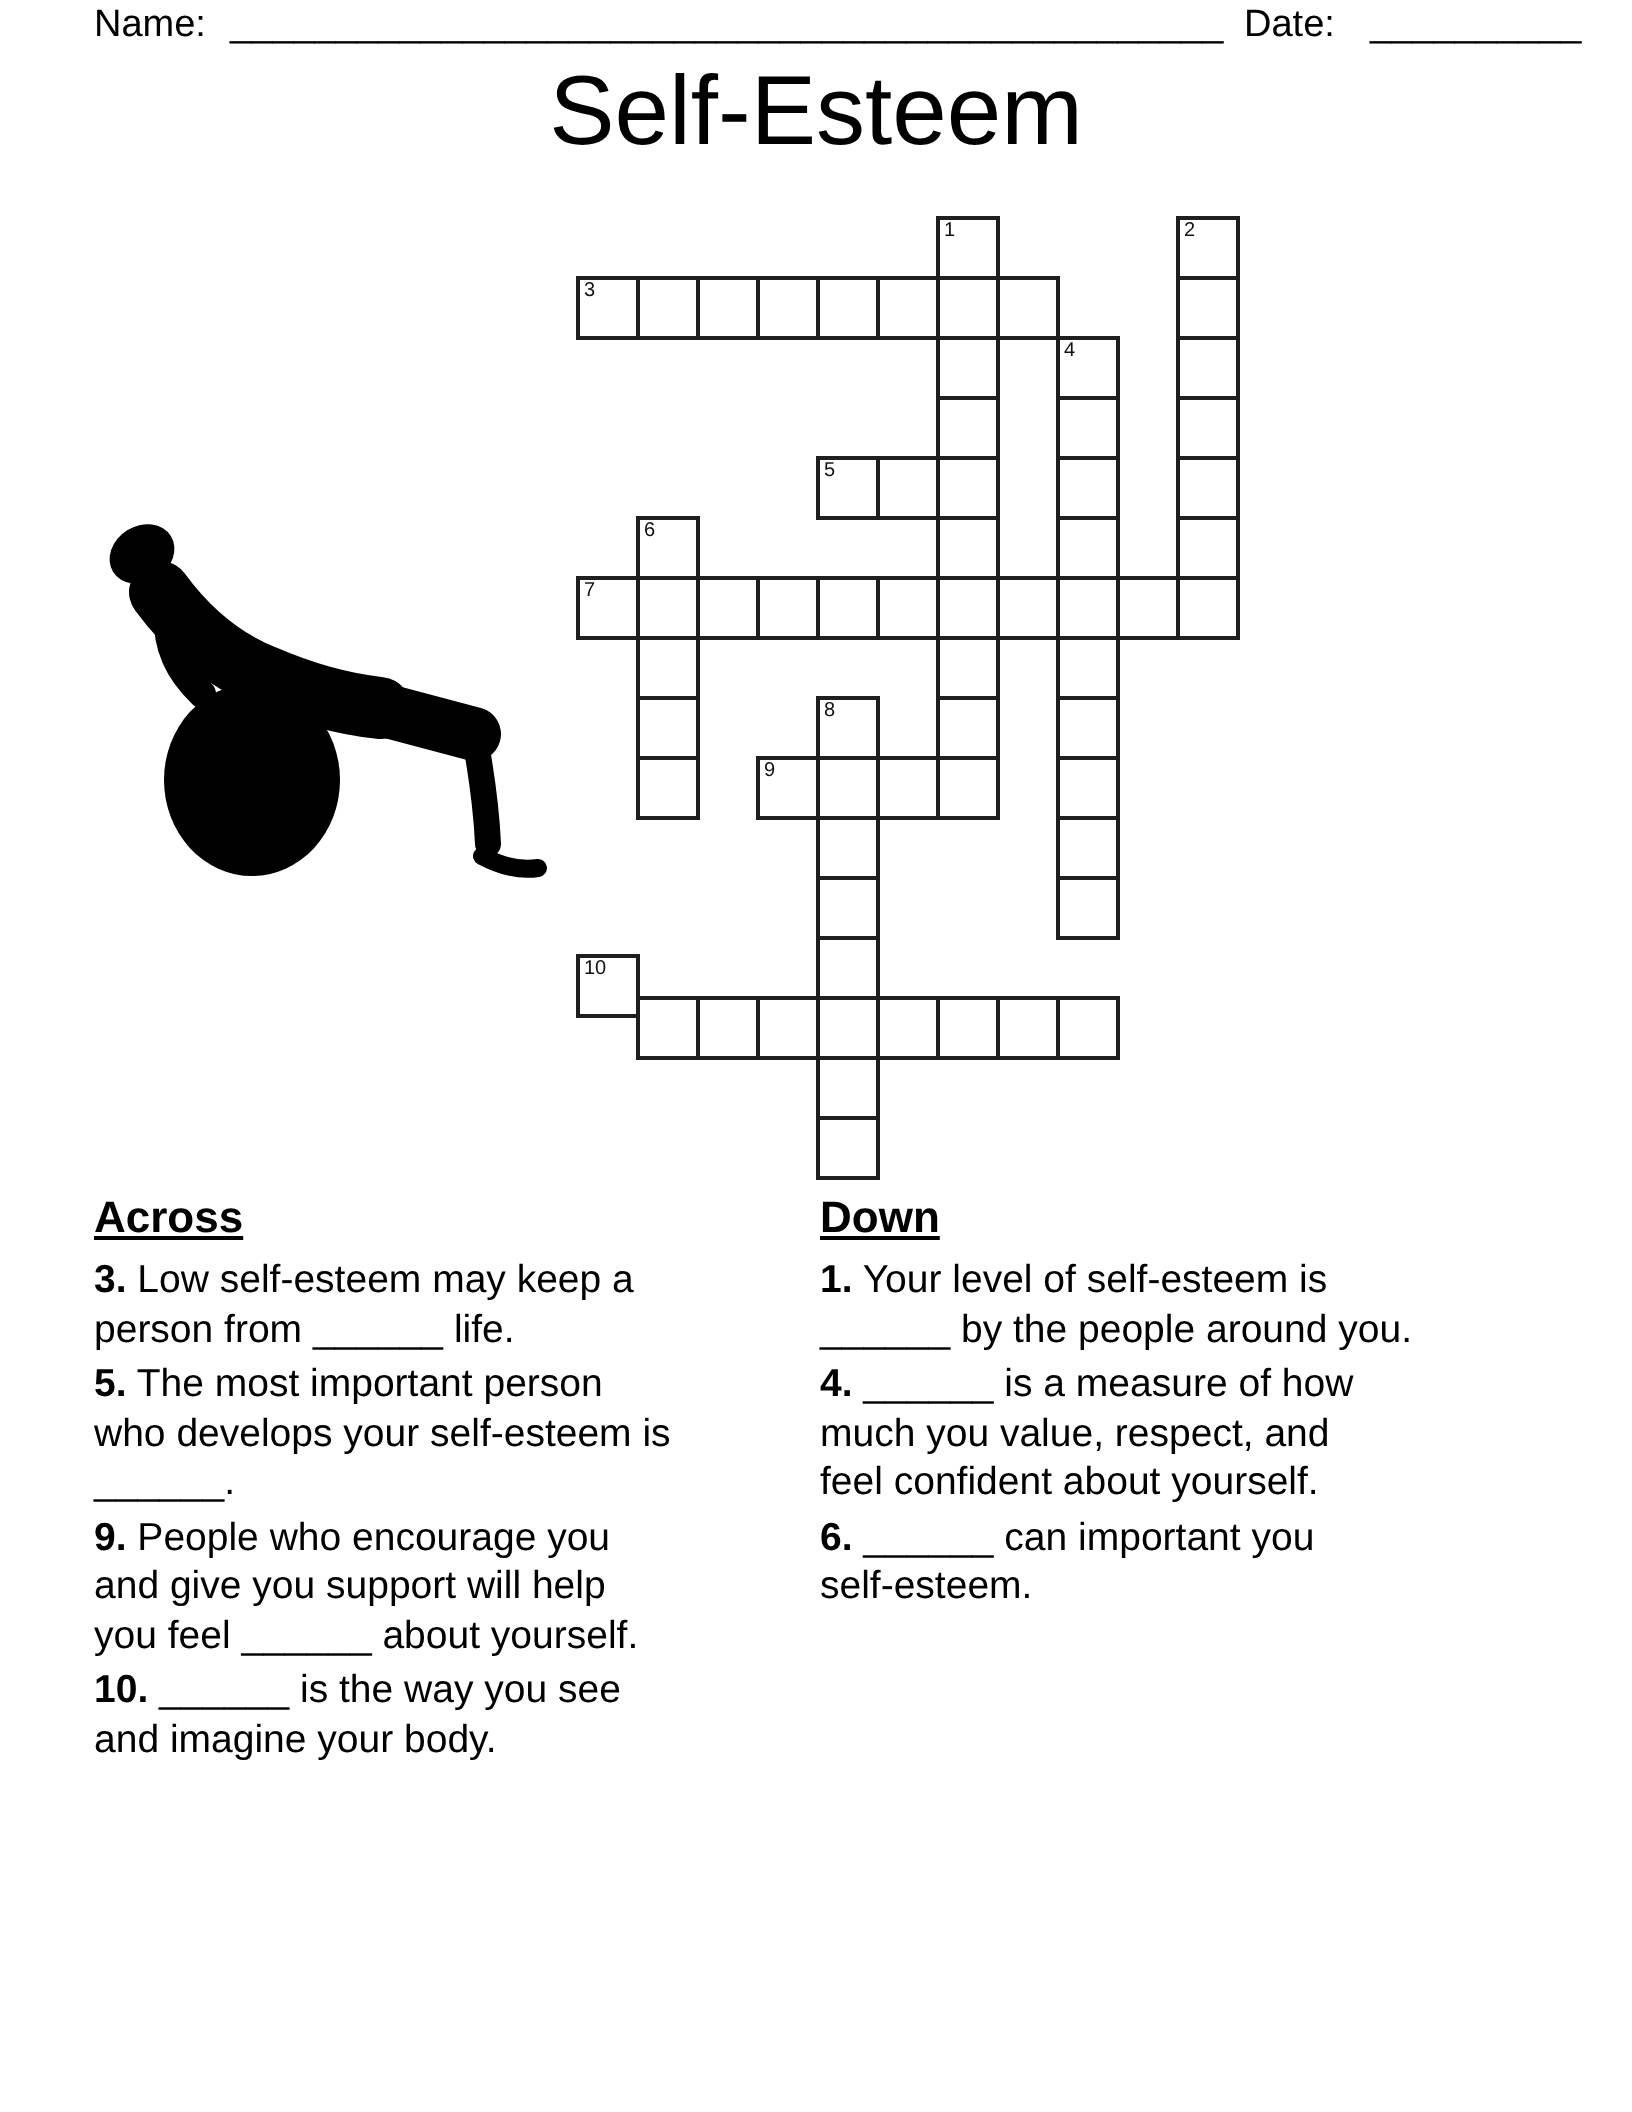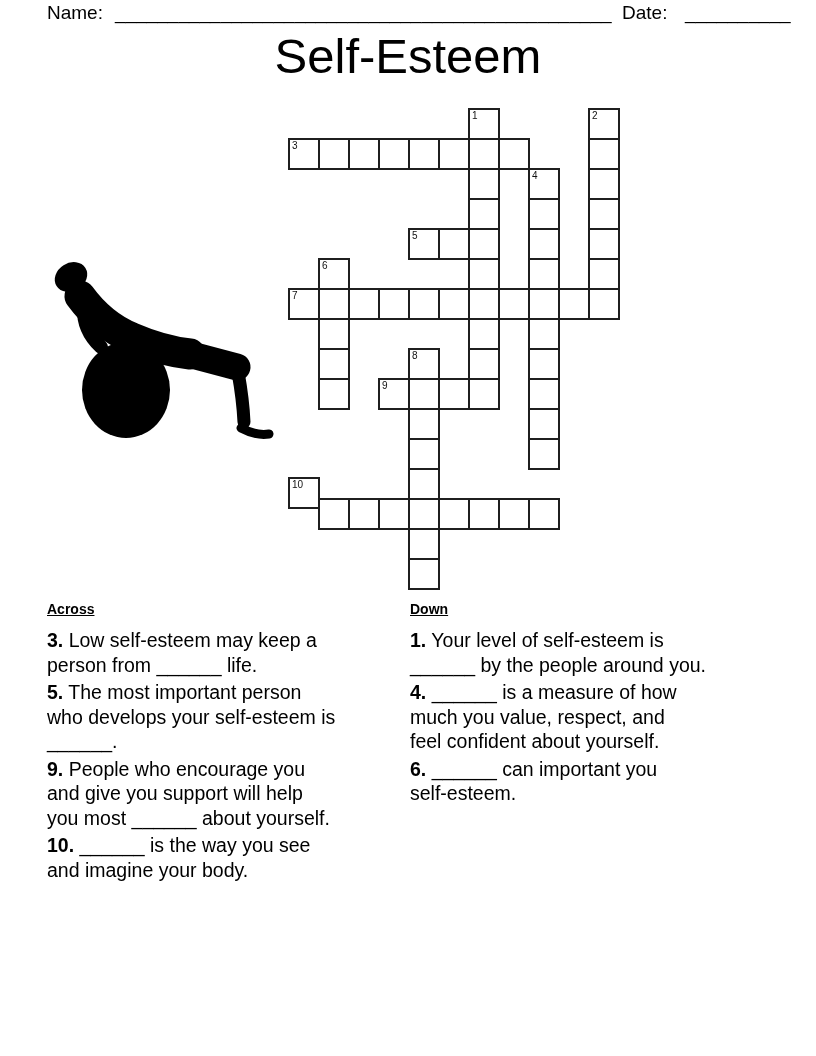--- a/index.html
+++ b/index.html
@@ -52,21 +52,21 @@
   .clues {
     position: absolute; top: 597px; left: 47px;
     width: 730px;
     display: flex;
   }
   .clue-col { box-sizing: border-box; }
   .clue-col.across { width: 363px; }
   .clue-col.down   { width: 367px; }
   .clue-col h2 {
     margin: 0 0 7px 0;
-    font-size: 14px; line-height: 24px;
+    font-size: 22px; line-height: 24px;
     font-weight: bold;
     text-decoration: underline;
   }
   .clue {
     margin: 0 0 3px 0;
     font-size: 19.5px;
     line-height: 24.5px;
   }
   .clue b { font-weight: bold; }
   .clue .clue-text { white-space: pre-line; margin-top: 23px; }
@@ -195,21 +195,21 @@
   <div class="clue-col across">
     <h2>Across</h2>
     <div>
         <p class="clue"><b>3.</b><span class="clue-text"> Low self-esteem may keep a
 person from ______ life.</span></p>
         <p class="clue"><b>5.</b><span class="clue-text"> The most important person
 who develops your self-esteem is
 ______.</span></p>
         <p class="clue"><b>9.</b><span class="clue-text"> People who encourage you
 and give you support will help
-you most ______ about yourself.</span></p>
+you feel ______ about yourself.</span></p>
         <p class="clue"><b>10.</b><span class="clue-text"> ______ is the way you see
 and imagine your body.</span></p>
       </div>
   </div>
   <div class="clue-col down">
     <h2>Down</h2>
     <div>
         <p class="clue"><b>1.</b><span class="clue-text"> Your level of self-esteem is
 ______ by the people around you.</span></p>
         <p class="clue"><b>4.</b><span class="clue-text"> ______ is a measure of how

